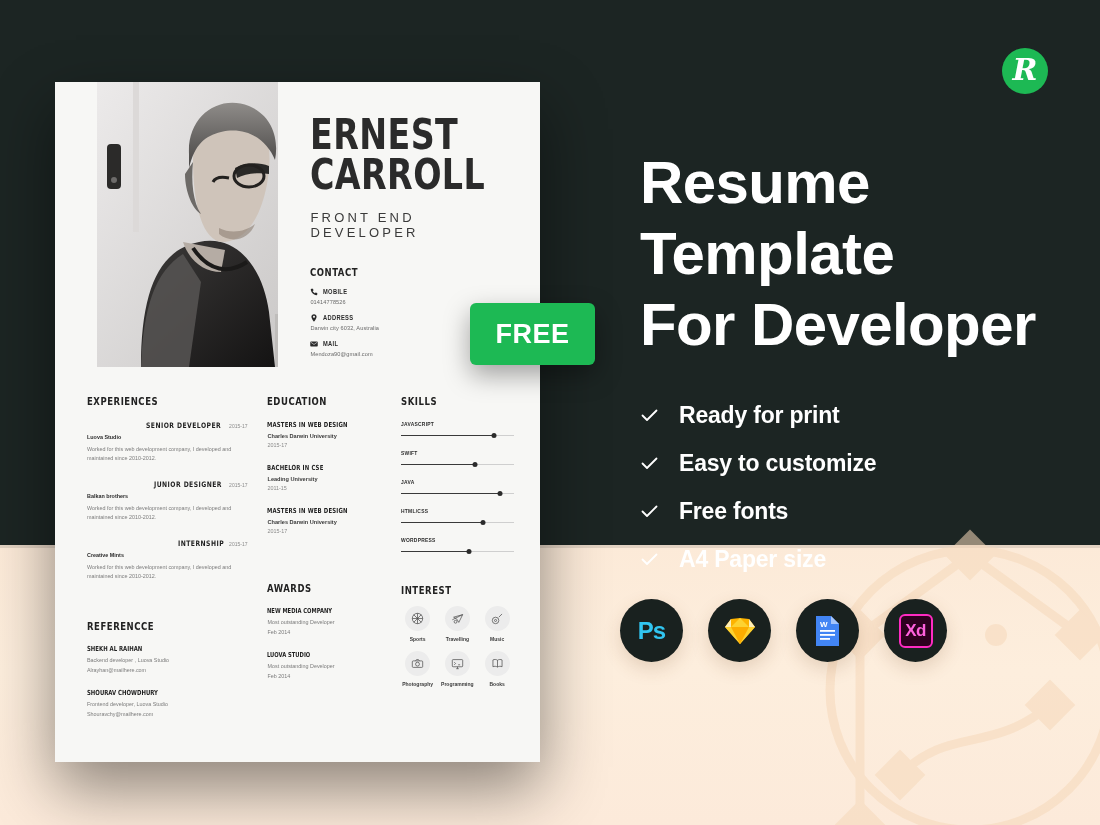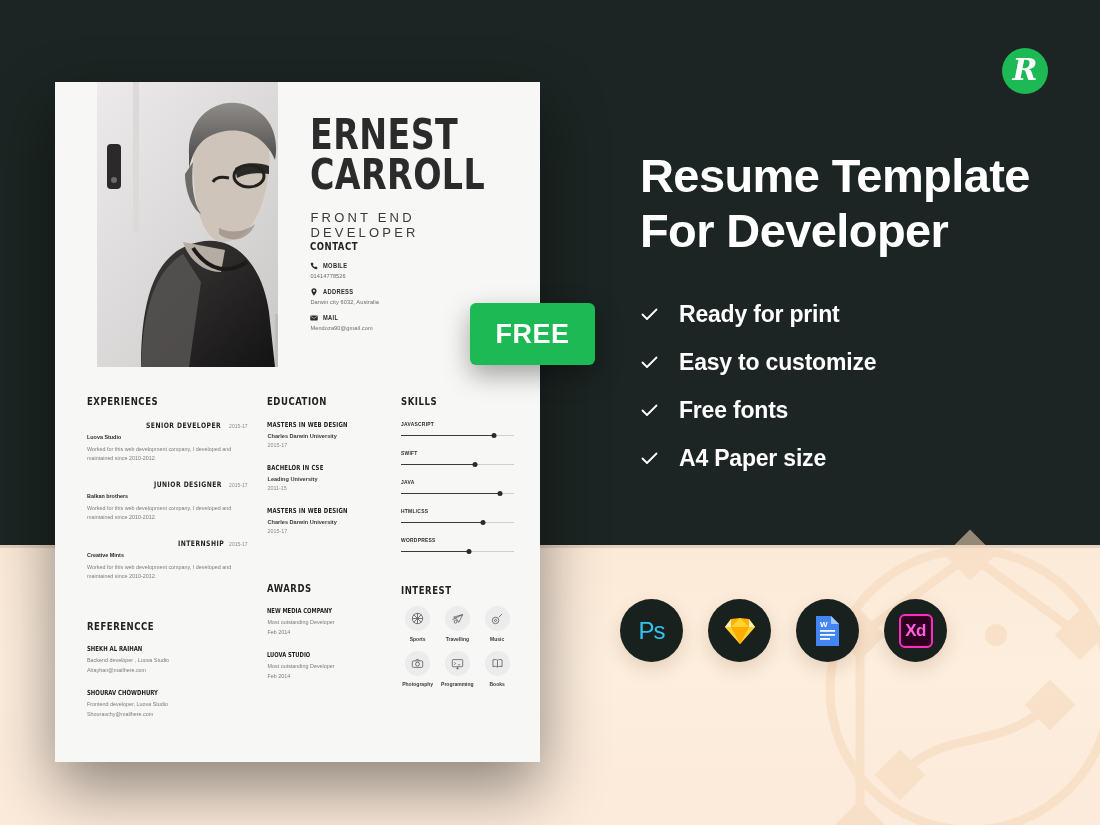--- a/index.html
+++ b/index.html
@@ -40,21 +40,21 @@
   .logo span {
     color: #fff; font-family: "DejaVu Serif", serif;
     font-size: 30px; font-style: italic; font-weight: 700;
     line-height: 1; transform: translateY(-1px);
   }
   
   .right {
     position: absolute; left: 640px; top: 148px; width: 420px;
   }
   .headline {
-    color: #ffffff; font-size: 47px; font-weight: 700;
+    color: #ffffff; font-size: 60px; font-weight: 700;
     line-height: 1.18; letter-spacing: -0.6px;
   }
   .features { margin-top: 42px; }
   .feature {
     display: flex; align-items: center; gap: 20px; margin-bottom: 21px;
   }
   .feature .chk {
     width: 19px; height: 19px; flex: 0 0 19px;
     display: flex; align-items: center; justify-content: center;
   }
@@ -66,21 +66,21 @@
   .formats {
     position: absolute; left: 620px; top: 599px;
     display: flex; gap: 25px; align-items: center;
   }
   .fmt {
     width: 63px; height: 63px; border-radius: 50%;
     background: #19211f;
     display: flex; align-items: center; justify-content: center;
     box-shadow: 0 7px 18px rgba(120,80,40,0.18);
   }
-  .fmt .ps { color:#31c5f0; font-size:24px; font-weight:400; letter-spacing:-1px;
+  .fmt .ps { color:#31c5f0; font-size:24px; font-weight:700; letter-spacing:-1px;
              font-family:"Liberation Sans", sans-serif; }
   .fmt .xdbox {
     width: 34px; height: 34px; border-radius: 6px;
     border: 2px solid #ff2bc2; background:#2e001f;
     display:flex; align-items:center; justify-content:center;
   }
   .fmt .xd { color:#ff61dd; font-size:17px; font-weight:700; letter-spacing:-0.5px; }
   
   .card {
     position: absolute; left: 55px; top: 82px;
@@ -105,21 +105,21 @@
   .role {
     margin-top: 16px;
     font-size: 13px; font-weight: 400; color: #3a3a3a;
     letter-spacing: 3.2px;
   }
   .sec-title {
     font-family: "DejaVu Sans Condensed","Liberation Sans Narrow","Liberation Sans", sans-serif;
     font-size: 10.5px; font-weight: 700; color: #222;
     letter-spacing: 0.6px; transform: scaleX(0.9); transform-origin: left center;
   }
-  .contact { }
+  .contact { margin-top: 26px; }
   .c-row { margin-bottom: 9px; }
   .c-head { display: flex; align-items: center; gap: 5px; }
   .c-head .ci { width: 8px; height: 8px; display:flex; align-items:center; justify-content:center; }
   .c-label {
     font-size: 6.5px; font-weight: 700; color: #2b2b2b; letter-spacing: 0.4px;
     transform: scaleX(0.88); transform-origin: left center;
   }
   .c-val { font-size: 5.6px; color: #6a6a6a; margin-top: 3px; letter-spacing: 0.1px; }
   
   .card-body {

